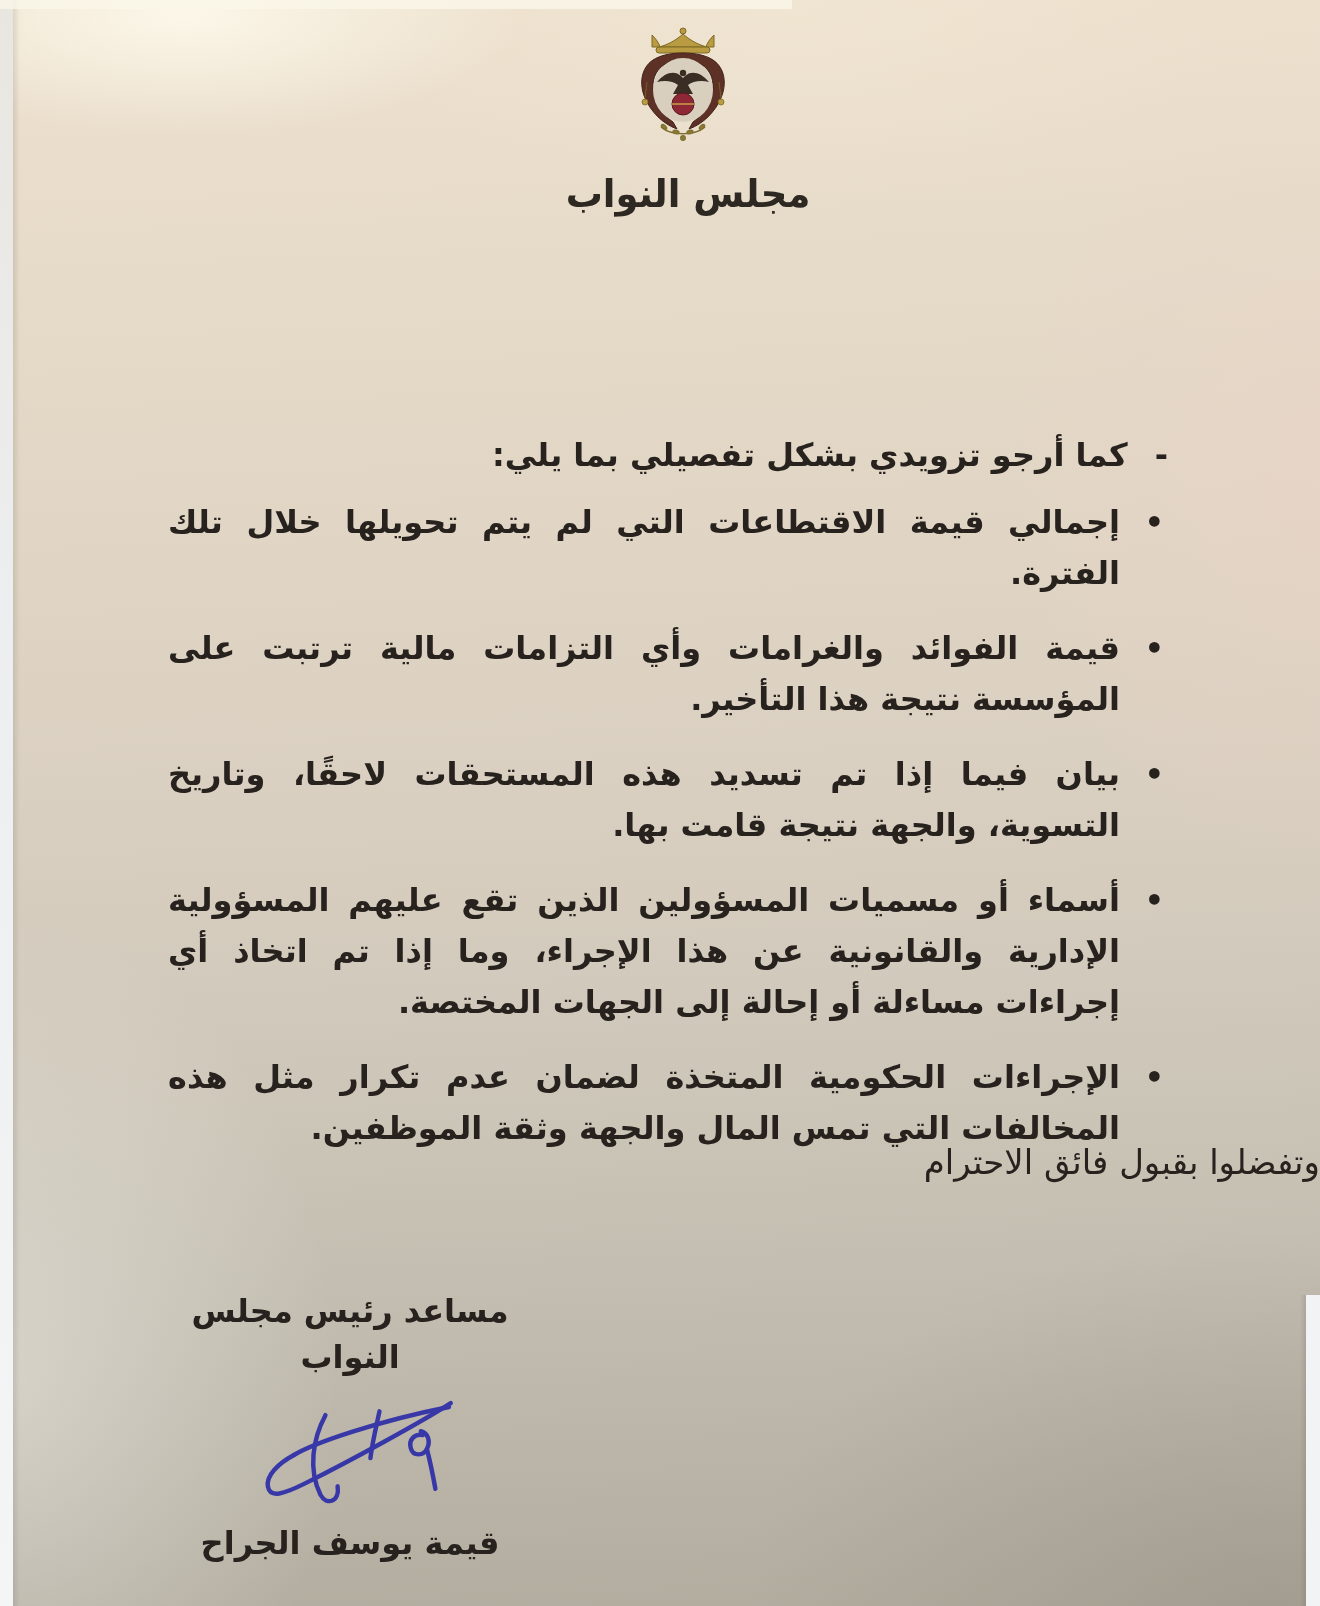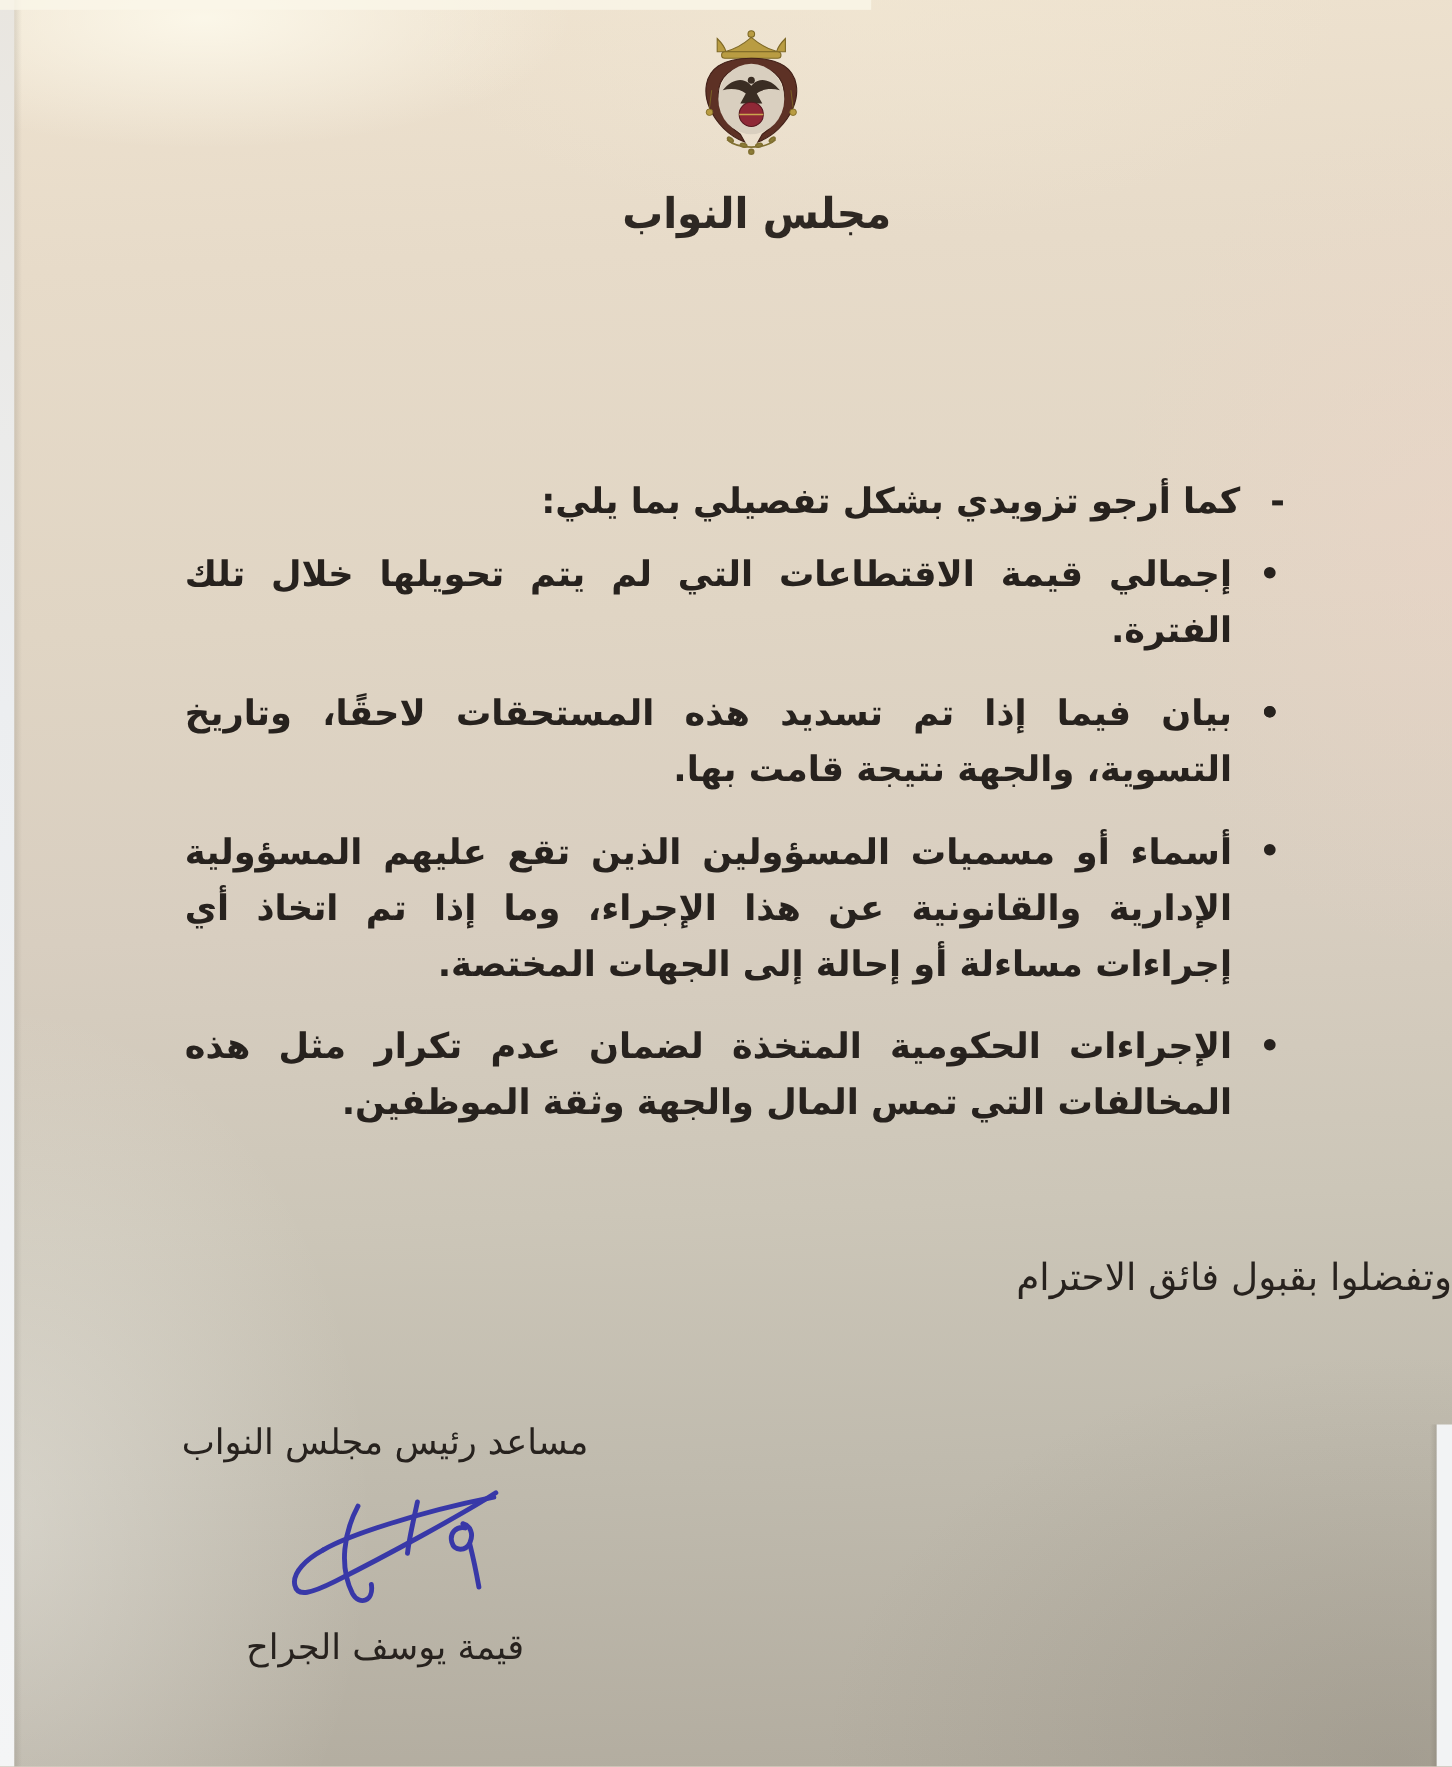--- a/index.html
+++ b/index.html
@@ -47,21 +47,21 @@
   li.point{position:relative;padding-right:48px;margin-bottom:24px;text-align:justify;text-align-last:right;}
   li.point .bullet-marker{position:absolute;right:4px;top:0;font-size:30px;}
 
   .closing-line{
     position:absolute;left:0;right:0;top:1142px;text-align:right;
     direction:rtl;font-weight:normal;font-size:34px;color:#27221e;
   }
 
   
   .signature-block{position:absolute;left:150px;top:1288px;width:400px;text-align:center;
-    direction:rtl;color:#27221e;font-weight:normal;}
+    direction:rtl;color:#27221e;font-weight:bold;}
   .sig-title{font-size:32px;line-height:46px;}
   .sig-ink{display:block;margin:0 auto -10px auto;width:232px;height:148px;transform:rotate(-2deg);}
   .sig-name{font-size:32px;line-height:46px;margin-top:2px;}
 </style>
 </head>
 <body>
 
 <div class="scan-bg"></div>
 <div class="edge-left"></div>
 <div class="edge-left-shadow"></div>
@@ -113,20 +113,21 @@
     <span class="dash-marker">-</span>
     <span>كما أرجو تزويدي بشكل تفصيلي بما يلي:</span>
   </p>
   <ul class="points">
     <li class="point">
       <span class="bullet-marker">•</span>
       <span>إجمالي قيمة الاقتطاعات التي لم يتم تحويلها خلال تلك الفترة.</span>
     </li>
     <li class="point">
       <span class="bullet-marker">•</span>
+      <span>قيمة الفوائد والغرامات وأي التزامات مالية ترتبت على المؤسسة نتيجة هذا التأخير.</span>
     </li>
     <li class="point">
       <span class="bullet-marker">•</span>
       <span>بيان فيما إذا تم تسديد هذه المستحقات لاحقًا، وتاريخ التسوية، والجهة نتيجة قامت بها.</span>
     </li>
     <li class="point">
       <span class="bullet-marker">•</span>
       <span>أسماء أو مسميات المسؤولين الذين تقع عليهم المسؤولية الإدارية والقانونية عن هذا الإجراء، وما إذا تم اتخاذ أي إجراءات مساءلة أو إحالة إلى الجهات المختصة.</span>
     </li>
     <li class="point">

